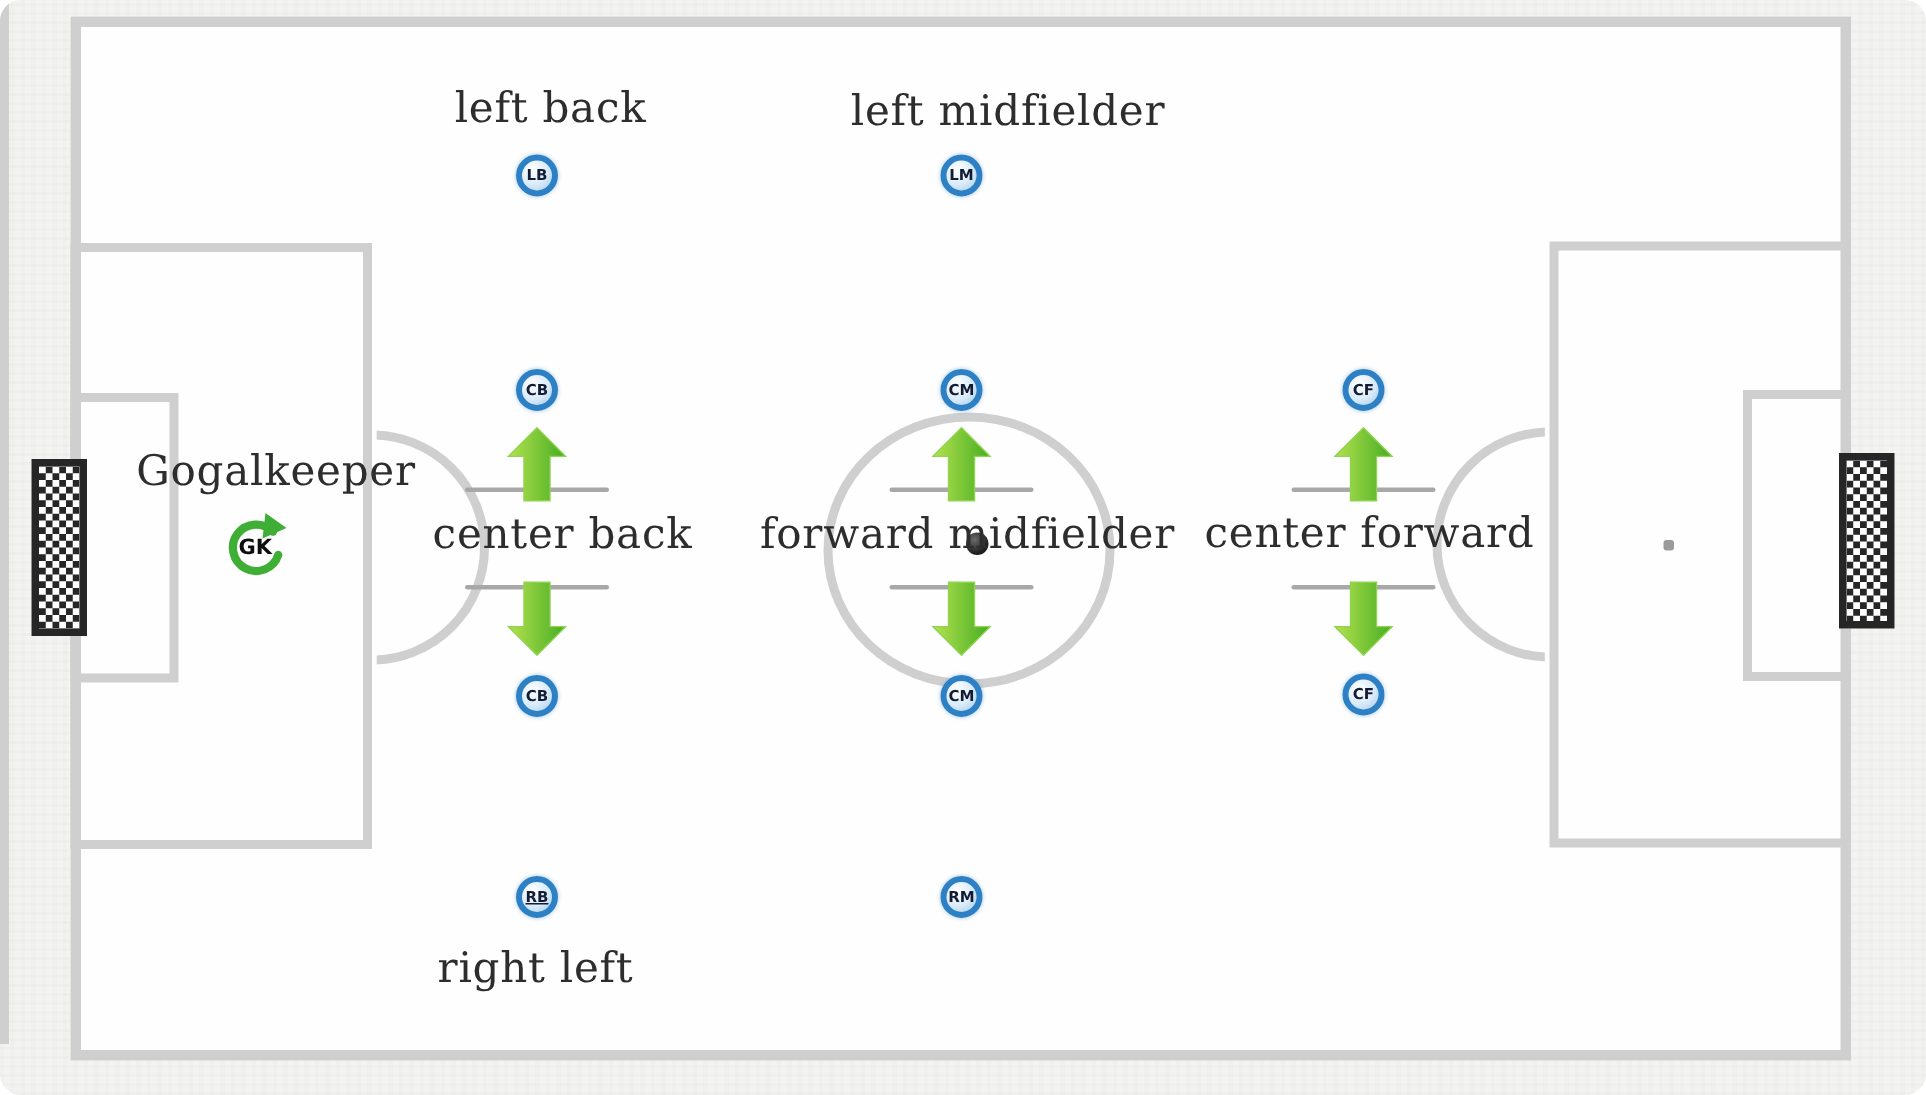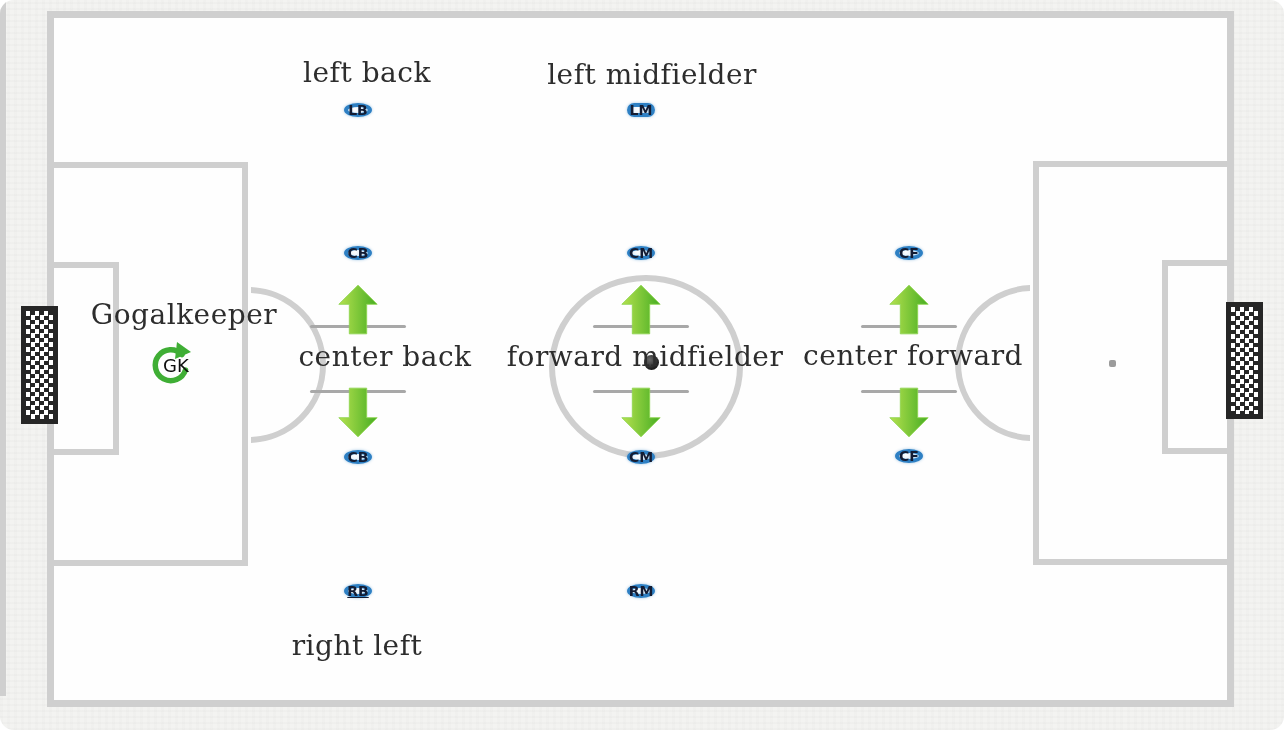--- a/index.html
+++ b/index.html
@@ -35,32 +35,32 @@
   .penalty-spot{position:absolute;left:1109px;top:360px;width:7px;height:7px;background:var(--penalty-spot,#9b9b9b);border-radius:2px;z-index:3;}
   .ball{position:absolute;left:644px;top:355px;width:15px;height:15px;border-radius:50%;
     background:radial-gradient(circle at 38% 32%, #6a6a6a 0%, var(--ball,#1d1d1d) 68%);z-index:4;}
   .uline{position:absolute;width:96px;height:3px;background:var(--underline,#a8a8a8);z-index:3;border-radius:2px;}
   .arrow{position:absolute;width:40px;height:57px;z-index:4;}
   .lbl{
     position:absolute;transform:translate(-50%,-50%);white-space:nowrap;
     font-size:28px;color:var(--label-text,#2d2d2d);z-index:5;letter-spacing:0.5px;
   }
   .badge{
-    position:absolute;width:28px;height:14px;box-sizing:border-box;
+    position:absolute;width:28px;height:28px;box-sizing:border-box;
     border:4px solid var(--badge-ring,#2e80c4);border-radius:50%;
     background:radial-gradient(circle at 35% 30%, #ffffff 0%, var(--badge-fill,#d8eaf9) 55%, #9fc9e8 100%);
     color:var(--badge-text,#131c33);
-    font-family:"DejaVu Sans",sans-serif;font-weight:bold;font-size:14px;
+    font-family:"DejaVu Sans",sans-serif;font-weight:bold;font-size:10px;
     display:flex;align-items:center;justify-content:center;z-index:6;
     box-shadow:0 0 3px rgba(46,128,196,0.45);
   }
   .gk-wrap{position:absolute;left:147px;top:341px;width:48px;height:48px;z-index:6;}
   .gk-label{
     position:absolute;left:50%;top:50%;transform:translate(-54%,-50%);
-    font-family:"DejaVu Sans",sans-serif;font-weight:normal;font-size:18px;color:#0e0e0e;padding-left:13px;
+    font-family:"DejaVu Sans",sans-serif;font-weight:bold;font-size:14px;color:#0e0e0e;
   }
 </style>
 </head>
 <body>
 
 <svg width="0" height="0" style="position:absolute" aria-hidden="true">
   <defs>
     <linearGradient id="agrad" x1="0" y1="0" x2="1" y2="0">
       <stop offset="0" style="stop-color:var(--arrow-light,#b5e14f)"></stop>
       <stop offset="1" style="stop-color:var(--arrow-dark,#46ad22)"></stop>
@@ -126,19 +126,19 @@
   <div class="badge" style="left:627px;top:246px;">CM</div>
   <div class="badge" style="left:895px;top:246px;">CF</div>
   <div class="badge" style="left:344px;top:450px;">CB</div>
   <div class="badge" style="left:627px;top:450px;">CM</div>
   <div class="badge" style="left:895px;top:449px;">CF</div>
   <div class="badge" style="left:344px;top:584px;text-decoration:underline;">RB</div>
   <div class="badge" style="left:627px;top:584px;text-align:center;">RM</div>
 
   <div class="lbl" style="left:184px;top:314px;">Gogalkeeper</div>
   <div class="lbl" style="left:367px;top:72px;">left back</div>
-  <div class="lbl" style="left:652px;top:74px;text-align:right;">left midfielder</div>
-  <div class="lbl" style="left:385px;top:356px;text-align:right;">center back</div>
+  <div class="lbl" style="left:672px;top:74px;text-align:right;">left midfielder</div>
+  <div class="lbl" style="left:375px;top:356px;text-align:right;">center back</div>
   <div class="lbl" style="left:645px;top:356px;">forward midfielder</div>
   <div class="lbl" style="left:913px;top:355px;">center forward</div>
   <div class="lbl" style="left:357px;top:645px;">right left</div>
 
 </div>
 
 </body></html>

